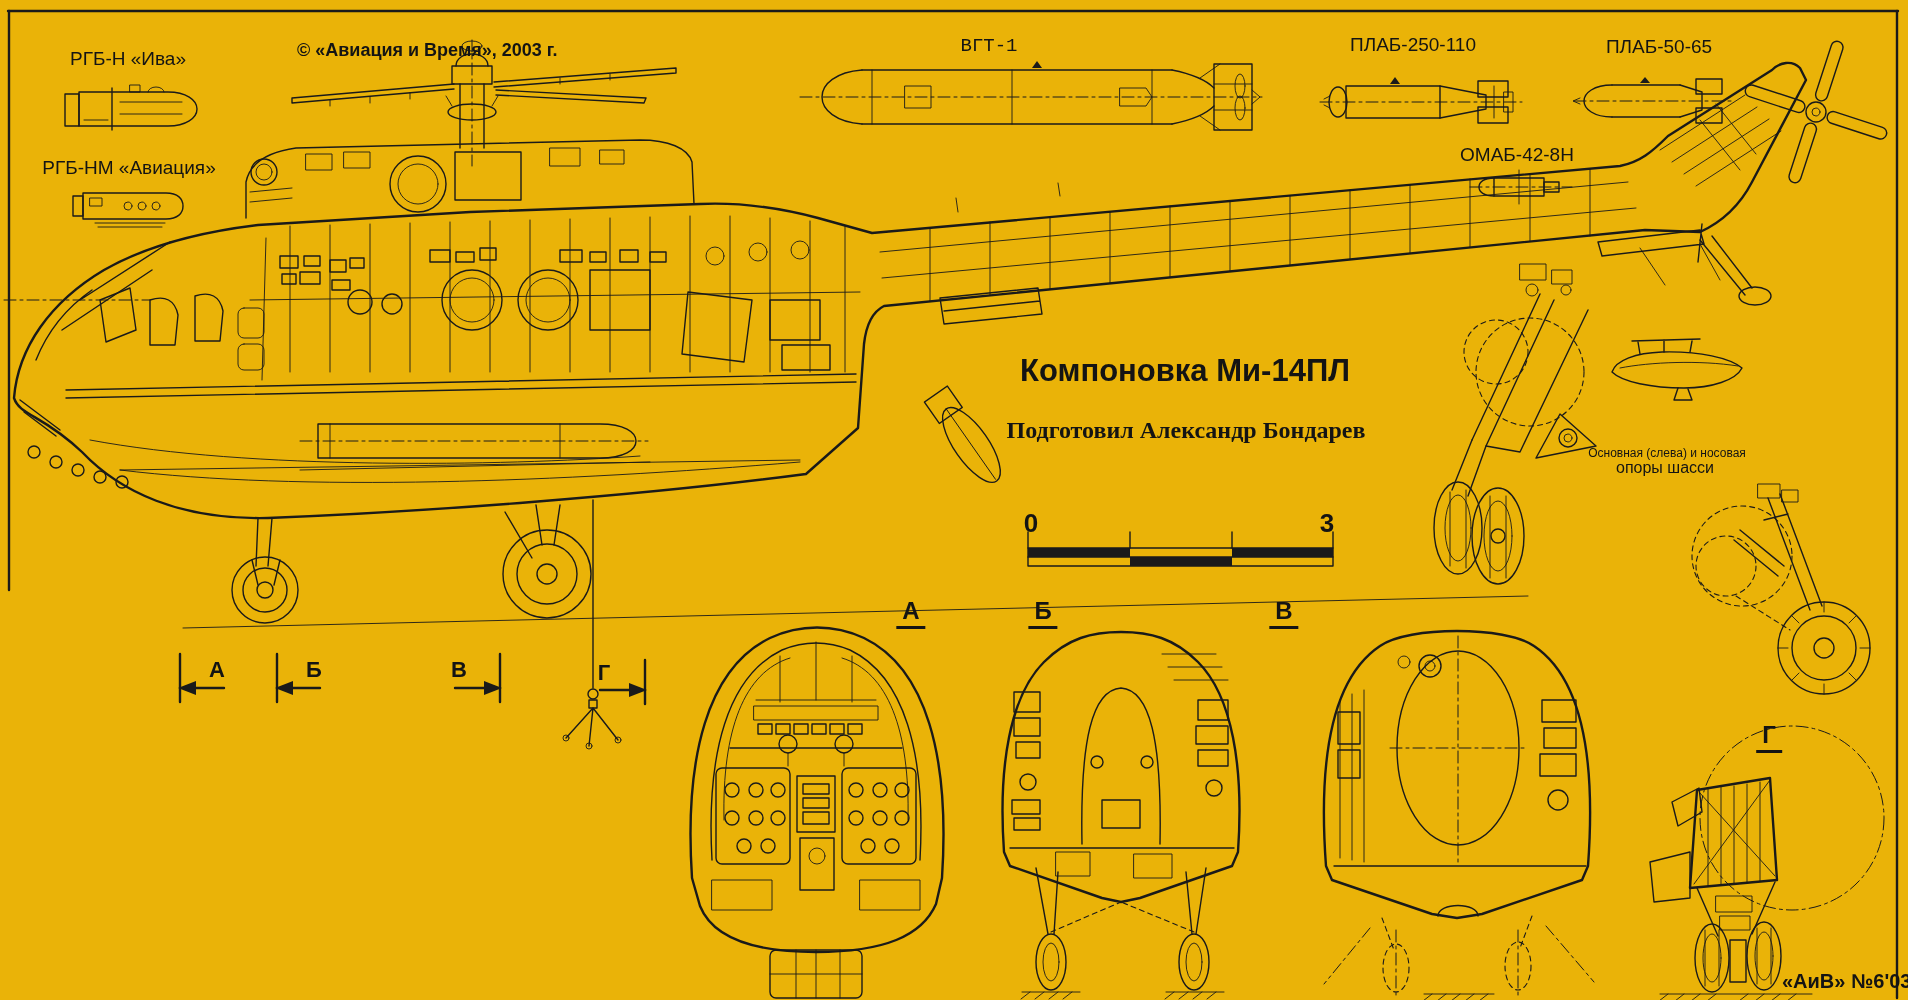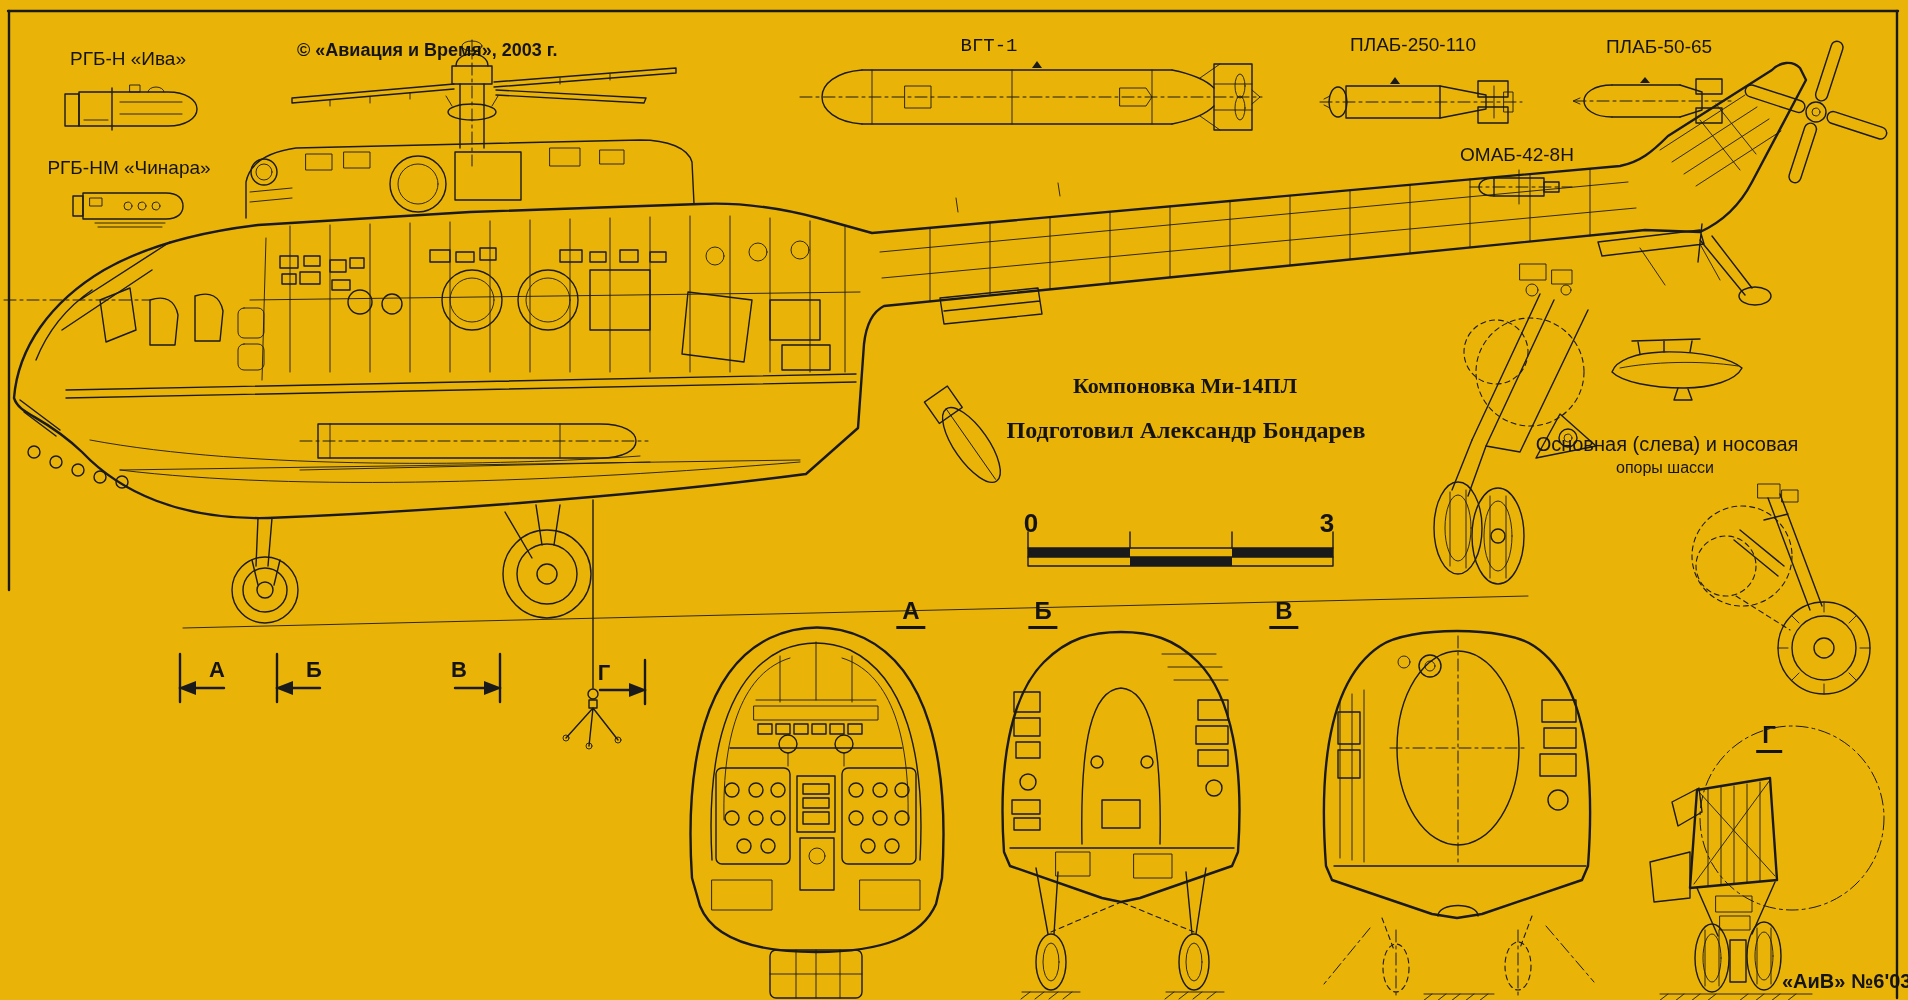--- a/index.html
+++ b/index.html
@@ -449,31 +449,31 @@
     <ellipse cx="1764" cy="956" rx="17" ry="34"></ellipse>
         <ellipse class="t" cx="1764" cy="956" rx="9" ry="24"></ellipse>
     <path class="t" d="M1705,930 V986 M1719,930 V986 M1757,928 V984 M1771,928 V984"></path>
     <rect x="1730" y="940" width="16" height="42"></rect>
     <path class="t" d="M1660,994 H1812 M1668,994 l-9,7 M1684,994 l-9,7 M1700,994 l-9,7 M1716,994 l-9,7
       M1748,994 l-9,7 M1764,994 l-9,7 M1780,994 l-9,7 M1796,994 l-9,7"></path>
   </g>
 </svg>
 
   <div class="lbl c" style="left:128px;top:49px;font-size:19px;">РГБ-Н «Ива»</div>
-  <div class="lbl c" style="left:129px;top:158px;font-size:19px;">РГБ-НМ «Чинара»</div>
+  <div class="lbl c" style="left:129px;top:158px;font-size:19px;">РГБ-НМ «Авиация»</div>
   <div class="lbl b" style="left:297px;top:41px;font-size:18px;text-align:center;">© «Авиация и Время», 2003 г.</div>
   <div class="lbl c" style="left:989px;top:36px;font-size:19px;font-family:Liberation Mono, monospace;">ВГТ-1</div>
   <div class="lbl c" style="left:1413px;top:35px;font-size:19px;">ПЛАБ-250-110</div>
   <div class="lbl c" style="left:1659px;top:37px;font-size:19px;">ПЛАБ-50-65</div>
   <div class="lbl c" style="left:1517px;top:145px;font-size:19px;">ОМАБ-42-8Н</div>
 
-  <div class="lbl b c" style="left:1185px;top:374px;font-size:22px;font-family:Liberation Serif, serif;">Компоновка Ми-14ПЛ</div>
+  <div class="lbl b c" style="left:1185px;top:354px;font-size:31px;">Компоновка Ми-14ПЛ</div>
   <div class="lbl b c" style="left:1186px;top:418px;font-size:24px;font-family:Liberation Serif, serif;">Подготовил Александр Бондарев</div>
 
-  <div class="lbl c" style="left:1667px;top:434px;font-size:20px;">Основная (слева) и носовая</div>
+  <div class="lbl c" style="left:1667px;top:447px;font-size:12px;">Основная (слева) и носовая</div>
   <div class="lbl c" style="left:1665px;top:459px;font-size:16px;">опоры шасси</div>
 
   <div class="lbl b c" style="left:1031px;top:509px;font-size:26px;">0</div>
   <div class="lbl b c" style="left:1327px;top:509px;font-size:26px;">3</div>
 
   <div class="lbl b c" style="left:217px;top:658px;font-size:22px;">А</div>
   <div class="lbl b c" style="left:314px;top:658px;font-size:22px;">Б</div>
   <div class="lbl b c" style="left:459px;top:658px;font-size:22px;">В</div>
   <div class="lbl b c" style="left:604px;top:661px;font-size:22px;">Г</div>
 

